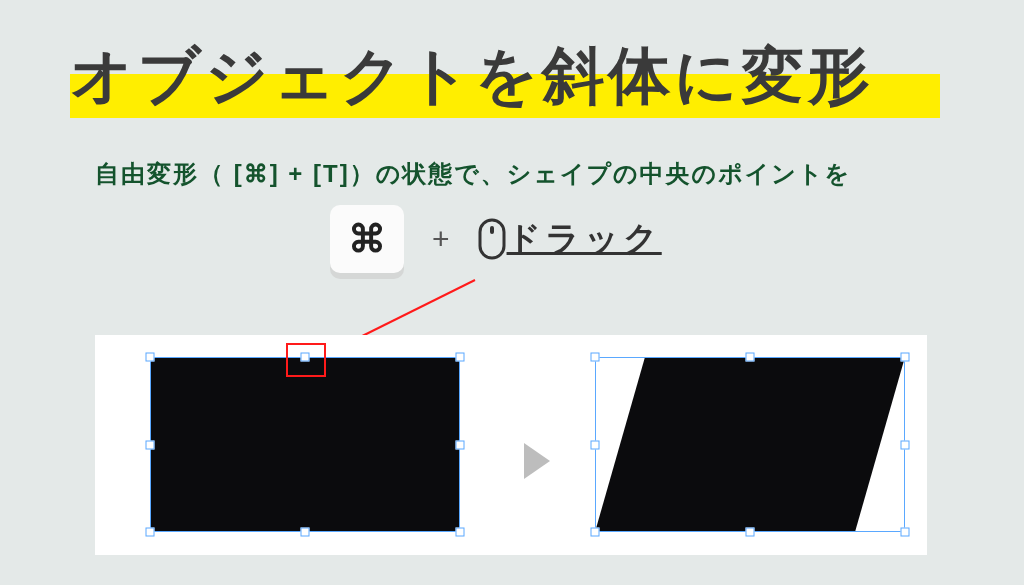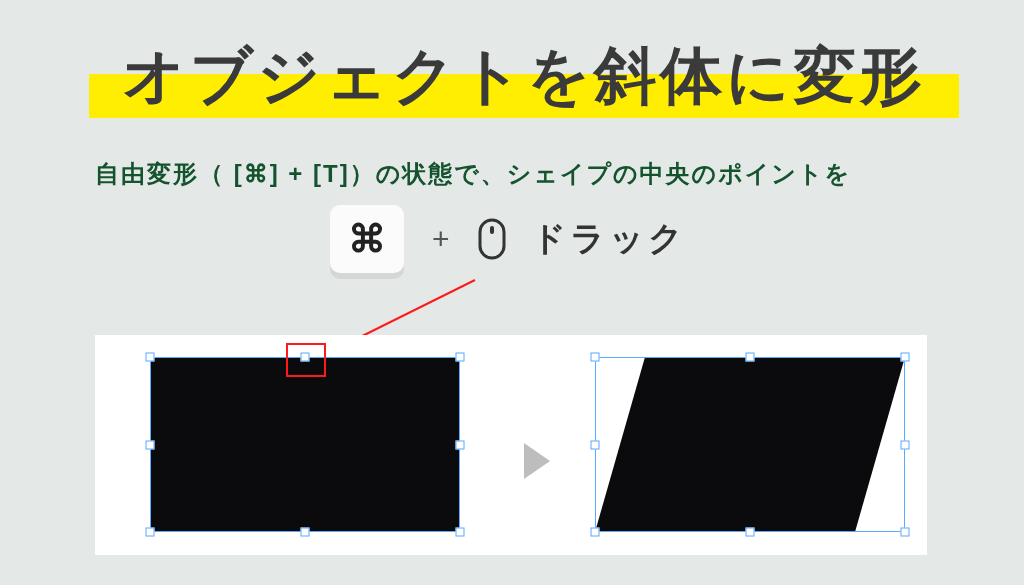--- a/index.html
+++ b/index.html
@@ -7,23 +7,22 @@
     width:1024px;height:585px;
     background:#e4e9e8;
     font-family:"Hiragino Sans","Hiragino Kaku Gothic ProN","Yu Gothic",Meiryo,sans-serif;
     color:#333;
     position:relative;
     overflow:hidden;
   }
   
   .title-wrap{
     position:absolute;
-    left:89px;top:34px;
+    left:70px;top:34px;
     width:870px;
-    text-align:center;
   }
   .title-highlight{
     position:absolute;
     left:0;top:40px;
     width:870px;height:44px;
     background:#ffee00;
   }
   .title-text{
     position:relative;
     font-size:62px;
@@ -64,21 +63,22 @@
     color:#222;
   }
   .plus{
     font-size:30px;
     font-weight:500;
     color:#555;
   }
   .mouse-drag{
     display:flex;
     align-items:center;
-    gap:26px;
+    gap:1px;
+    text-decoration:underline;
   }
   .mouse-label{
     font-size:34px;
     font-weight:700;
     letter-spacing:4px;
     color:#333;
   }
   
   .demo-panel{
     position:absolute;

